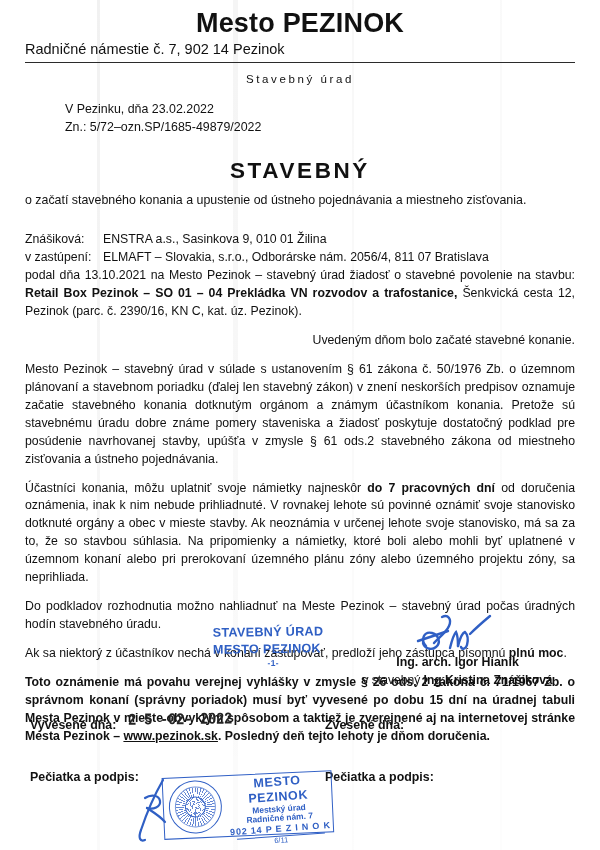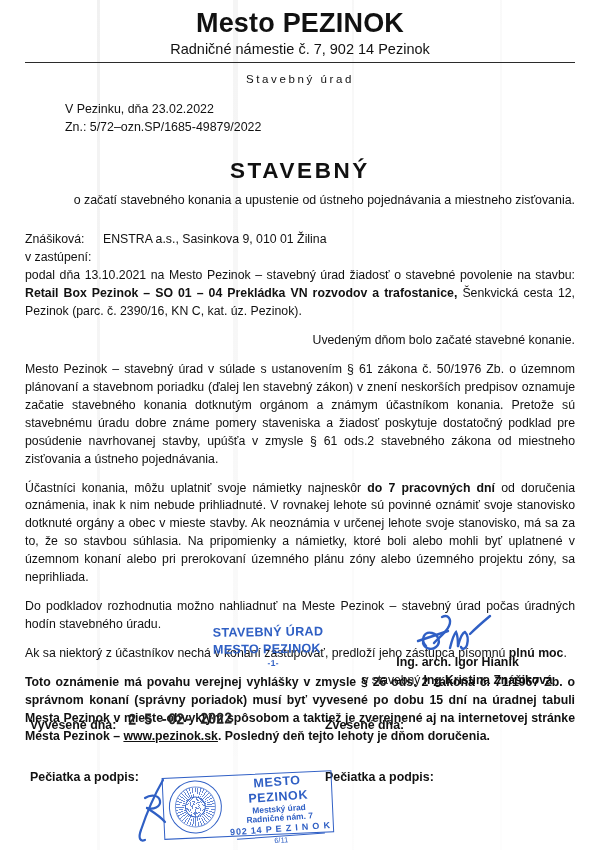--- a/index.html
+++ b/index.html
@@ -40,21 +40,21 @@
   
   .org-title {
     text-align: center;
     font-size: 27px;
     font-weight: bold;
     letter-spacing: .2px;
     margin: 9px 0 0 0;
     line-height: 1.08;
   }
   .org-address {
-    text-align: center;
+    text-align: left;
     font-size: 14.5px;
     margin-top: 4px;
     line-height: 1.1;
   }
   .rule {
     height: 0;
     border-top: 1.6px solid #2b2b2b;
     margin: 4px 0 0 0;
   }
   .dept {
@@ -74,21 +74,21 @@
 
   
   .doc-title {
     text-align: center;
     font-size: 22.5px;
     font-weight: bold;
     letter-spacing: 2.6px;
     margin-top: 22px;
   }
   .doc-subtitle {
-    text-align: right;
+    text-align: left;
     font-size: 12.4px;
     margin-top: 9px;
   }
 
   
   .parties {
     margin-top: 24px;
     font-size: 12.3px;
     line-height: 1.45;
   }
@@ -272,20 +272,21 @@
   <div class="doc-title">STAVEBNÝ</div>
   <div class="doc-subtitle">o začatí stavebného konania a upustenie od ústneho pojednávania a miestneho zisťovania.</div>
 
   <div class="parties">
     <div class="row">
       <div class="lbl">Znášiková:</div>
       <div class="val">ENSTRA a.s., Sasinkova 9, 010 01  Žilina</div>
     </div>
     <div class="row">
       <div class="lbl">v zastúpení:</div>
+      <div class="val">ELMAFT – Slovakia, s.r.o., Odborárske nám. 2056/4, 811 07 Bratislava</div>
     </div>
   </div>
 
   <div class="body-text">
 
     <p><span>podal dňa 13.10.2021 na Mesto Pezinok – stavebný úrad žiadosť o stavebné povolenie na stavbu: </span><span class="b">Retail Box Pezinok – SO 01 – 04 Prekládka VN rozvodov a trafostanice,</span><span> Šenkvická cesta 12, Pezinok (parc. č. 2390/16, KN C, kat. úz. Pezinok).</span></p>
 
     <p class="nojustify">Uvedeným dňom bolo začaté stavebné konanie.</p>
 
     <p>Mesto Pezinok – stavebný úrad v súlade s ustanovením § 61 zákona č. 50/1976 Zb. o územnom plánovaní a stavebnom poriadku (ďalej len stavebný zákon) v znení neskorších predpisov oznamuje začatie stavebného konania dotknutým orgánom a známym účastníkom konania. Pretože sú stavebnému úradu dobre známe pomery staveniska a žiadosť poskytuje dostatočný podklad pre posúdenie navrhovanej stavby, upúšťa v zmysle § 61 ods.2 stavebného zákona od miestneho zisťovania a ústneho pojednávania.</p>

